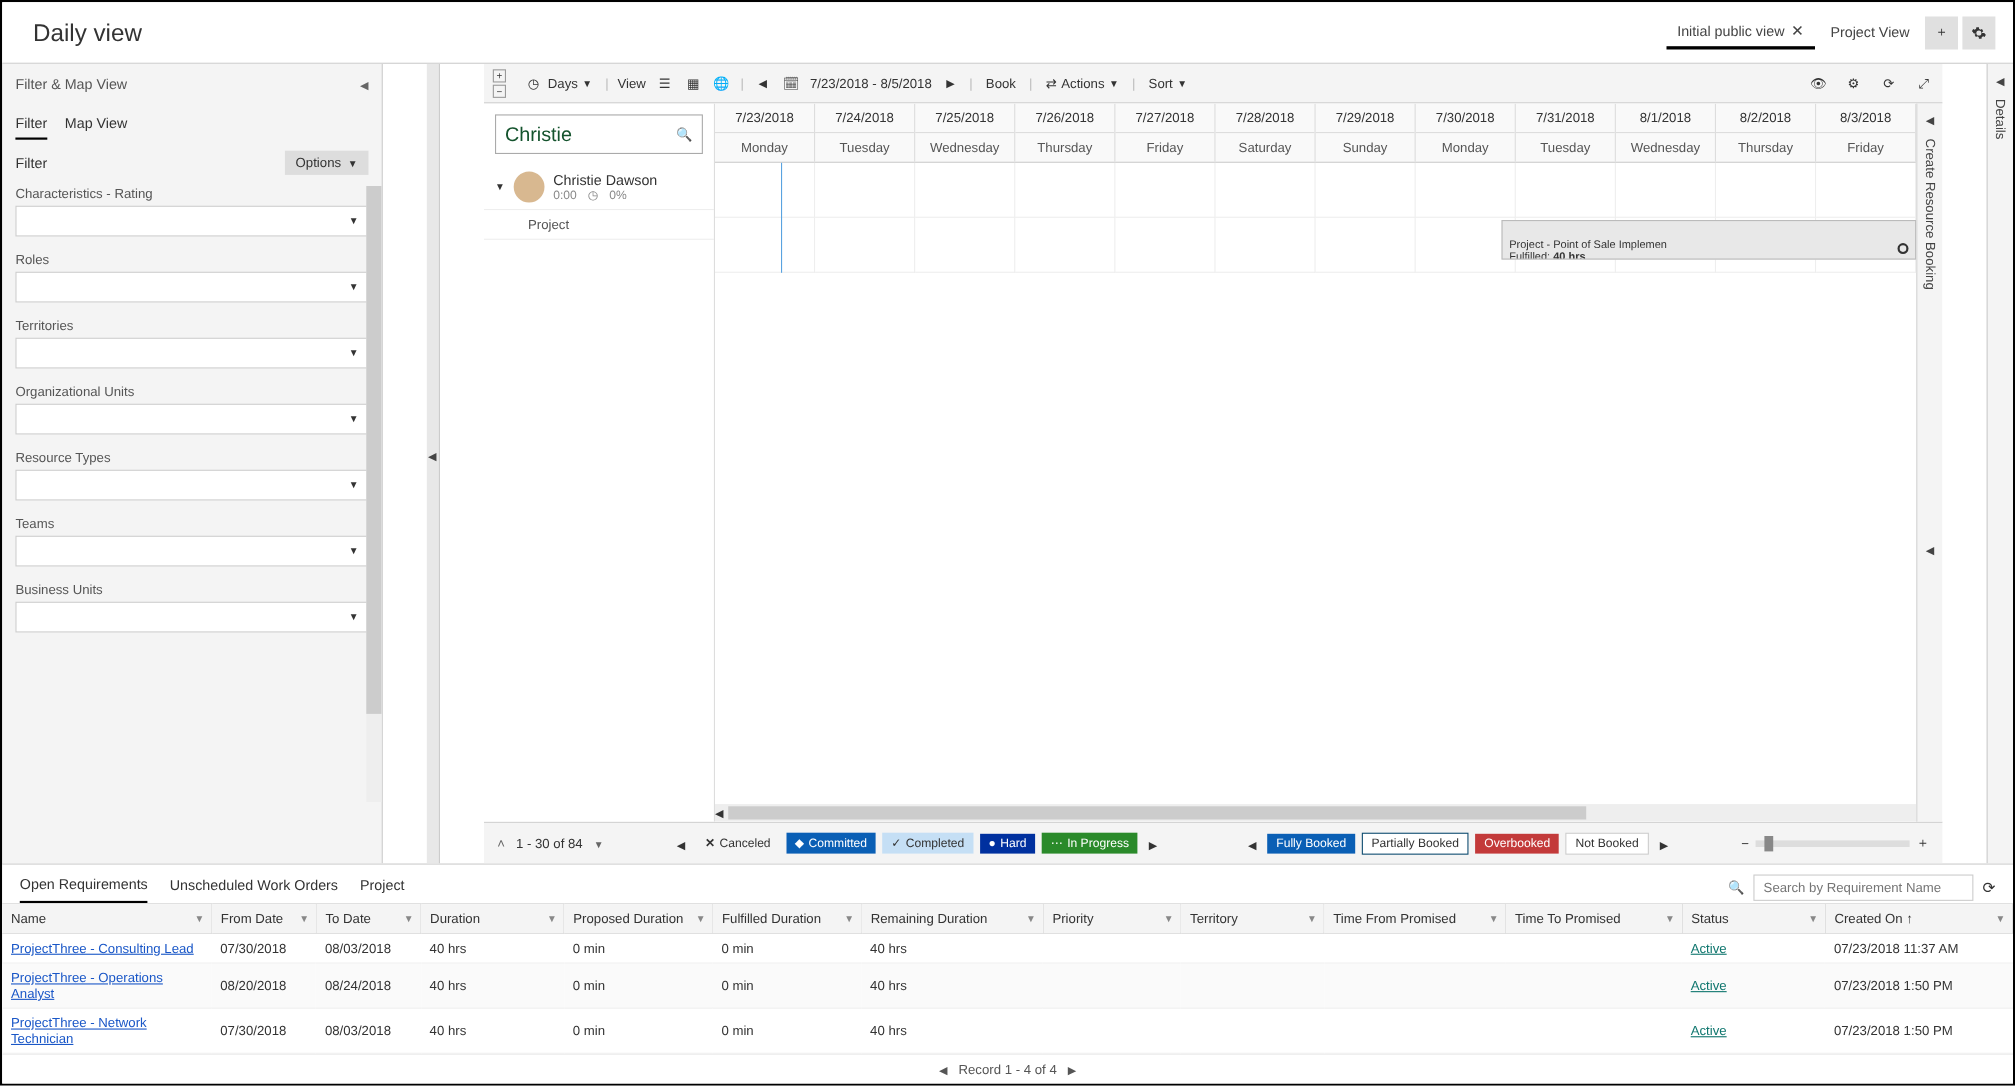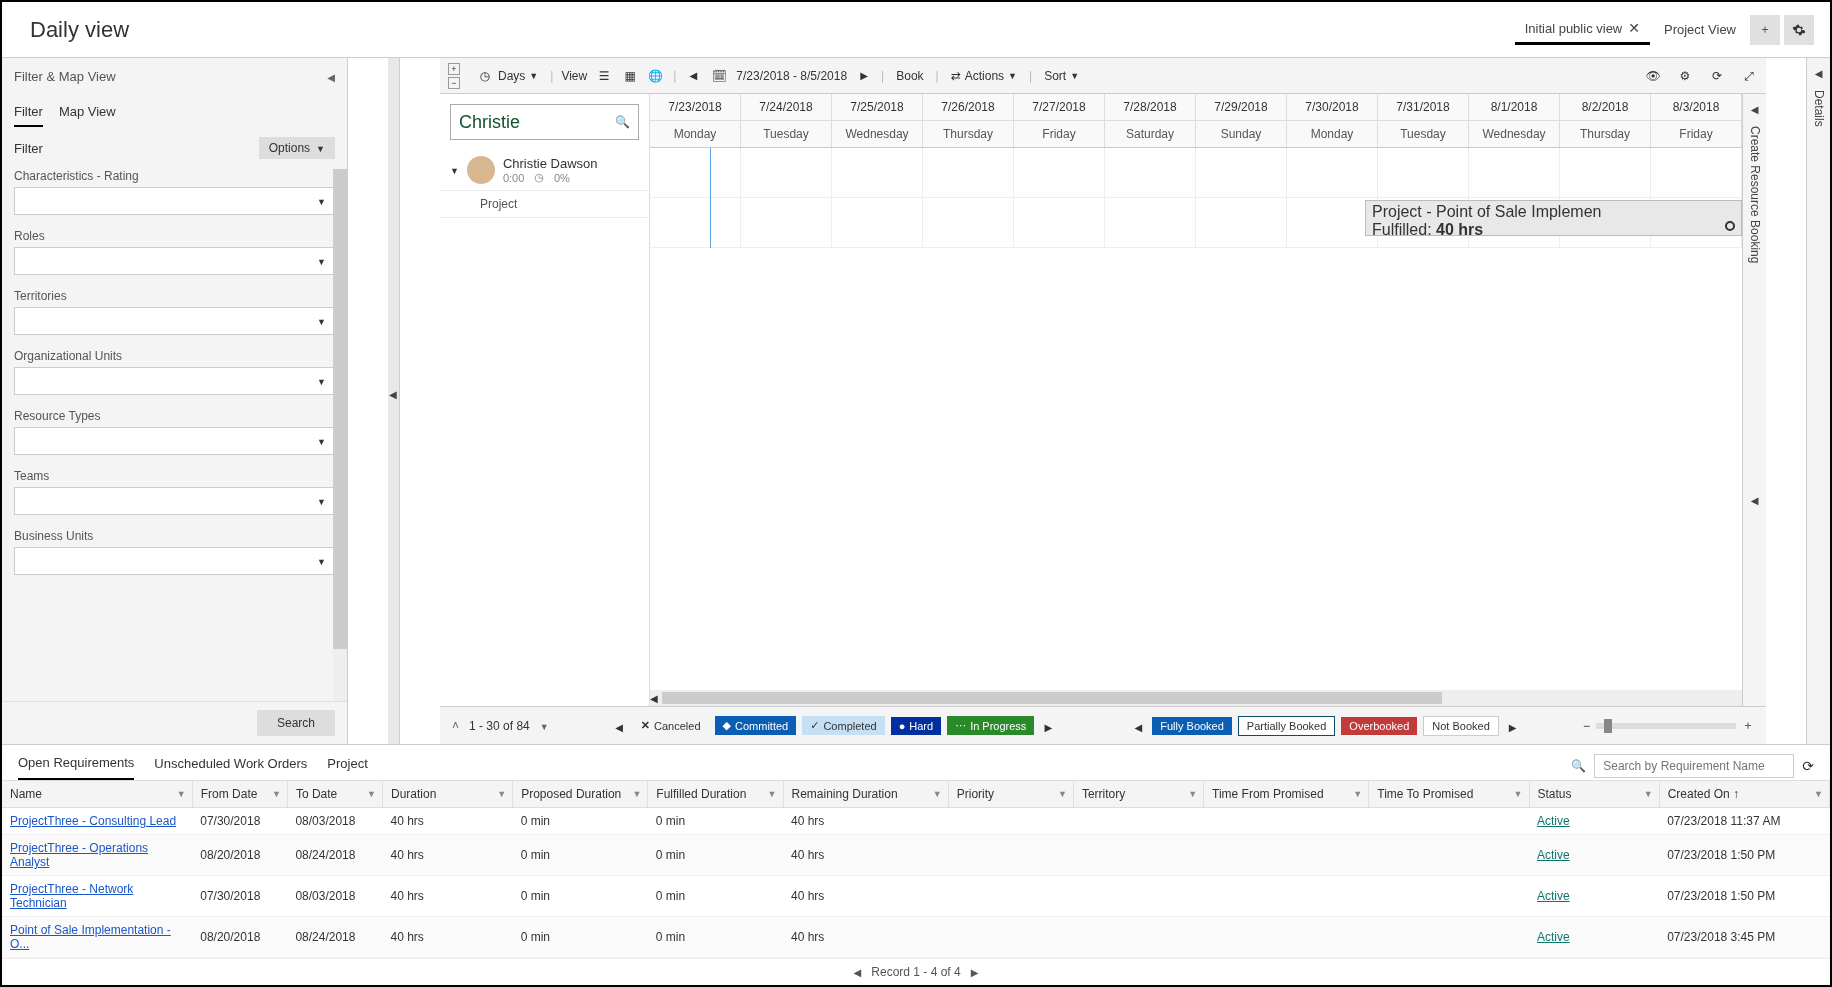--- a/index.html
+++ b/index.html
@@ -73,21 +73,21 @@
 
 .schedule-right { flex: 1; overflow: hidden; position: relative; background: #fff; }
 .date-header { display: flex; border-bottom: 1px solid #ccc; background: #f9f9f9; }
 .date-col { width: 102px; text-align: center; border-right: 1px solid #ddd; }
 .date-col .d1 { padding: 6px 0; font-size: 12px; border-bottom: 1px solid #ddd; }
 .date-col .d2 { padding: 6px 0; font-size: 12px; color: #555; }
 .grid-body { position: relative; height: 460px; }
 .grid-row { display: flex; height: 50px; }
 .grid-cell { width: 102px; border-right: 1px solid #eee; border-bottom: 1px solid #eee; position: relative; }
 .now-line { position: absolute; top: 0; left: 60px; width: 1px; height: 100px; background: #5aa3e0; }
-.booking { position: absolute; top: 52px; left: 715px; right: 0; height: 36px; background: #e8e8e8; border: 1px solid #bbb; font-size: 16px; padding: 2px 6px; color: #333; overflow: hidden; }
+.booking { position: absolute; top: 52px; left: 715px; right: 0; height: 36px; background: #e8e8e8; border: 1px solid #bbb; font-size: 10px; padding: 16px 6px; color: #333; overflow: hidden; }
 .booking .dot { position: absolute; right: 6px; bottom: 4px; width: 10px; height: 10px; border-radius: 50%; border: 2px solid #333; }
 .hscroll { position: absolute; bottom: 0; left: 0; right: 0; height: 16px; background: #eee; display: flex; align-items: center; }
 .hscroll-thumb { height: 12px; background: #ccc; width: 780px; margin-left: 4px; }
 
 
 .right-rail { width: 24px; background: #f4f4f4; border-left: 1px solid #ccc; display: flex; flex-direction: column; align-items: center; padding-top: 8px; gap: 10px; }
 .right-rail .vlabel { writing-mode: vertical-rl; font-size: 12px; color: #444; cursor: pointer; }
 .right-rail .arrow-l { font-size: 12px; color: #444; }
 
 
@@ -218,23 +218,20 @@
           </div>
         <div class="filter-group">
             <label>Business Units</label>
             <div class="select">
               <span class="caret i-caret-down"></span>
             </div>
           </div>
         <div class="vtrack">
             <div class="vthumb"></div>
           </div>
-      </div>
-      <div class="sidebar-footer">
-        <div class="search-btn">Search</div>
       </div>
     </div>
 
     <div class="splitter">
       <span class="arrow i-caret-left"></span>
     </div>
 
     <div class="board">
       <div class="toolbar">
         <div class="stacked-icons">
@@ -523,35 +520,20 @@
             <td>0 min</td>
             <td>0 min</td>
             <td>40 hrs</td>
             <td></td>
             <td></td>
             <td></td>
             <td></td>
             <td><a href="#" class="active">Active</a></td>
             <td>07/23/2018 1:50 PM</td>
           </tr>
-          <tr>
-            <td><a href="#">Point of Sale Implementation - O...</a></td>
-            <td>08/20/2018</td>
-            <td>08/24/2018</td>
-            <td>40 hrs</td>
-            <td>0 min</td>
-            <td>0 min</td>
-            <td>40 hrs</td>
-            <td></td>
-            <td></td>
-            <td></td>
-            <td></td>
-            <td><a href="#" class="active">Active</a></td>
-            <td>07/23/2018 3:45 PM</td>
-          </tr>
         </tbody>
     </table>
     <div class="bottom-pager">
       <span class="i-caret-left"></span>
       <span>Record 1 - 4 of 4</span>
       <span class="i-caret-right"></span>
     </div>
   </div>
 
 </div>

